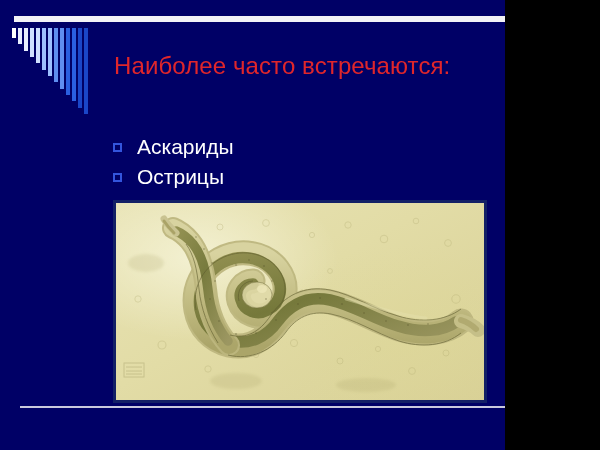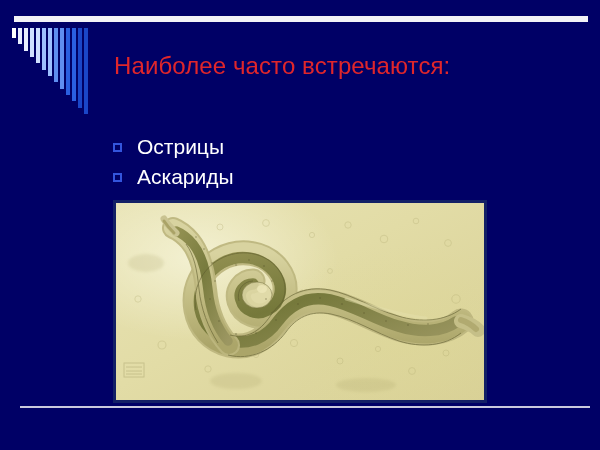--- a/index.html
+++ b/index.html
@@ -2,21 +2,21 @@
 <html><head>
 <meta charset="utf-8">
 <style>
   html, body {
     margin: 0;
     padding: 0;
     background: #000000;
   }
   .slide {
     position: relative;
-    width: 600px;
+    width: 505px;
     height: 450px;
     background: #000066;
     overflow: hidden;
     font-family: "Liberation Sans", sans-serif;
   }
 
   
   .top-rule {
     position: absolute;
     left: 14px;
@@ -132,25 +132,25 @@
       <div class="bar" style="left: 60px; height: 73.3333px; background: rgb(42, 95, 224);"></div>
       <div class="bar" style="left: 66px; height: 79.6667px; background: rgb(26, 70, 200);"></div>
       <div class="bar" style="left: 72px; height: 86px; background: rgb(26, 70, 200);"></div>
     </div>
 
   <div class="slide-title">Наиболее часто встречаются:</div>
 
   <div class="bullet-list">
     <div class="bullet-item">
       <span class="bullet-marker"></span>
-      <span class="bullet-text">Острицы</span>
+      <span class="bullet-text">Аскариды</span>
     </div>
     <div class="bullet-item">
       <span class="bullet-marker"></span>
-      <span class="bullet-text">Аскариды</span>
+      <span class="bullet-text">Острицы</span>
     </div>
   </div>
 
   <div class="photo-frame">
     <div class="photo-inner">
       <svg viewBox="0 0 368 197" preserveAspectRatio="none">
         <defs>
           <linearGradient id="bodyGrad" x1="0" y1="0" x2="1" y2="1">
             <stop offset="0%" stop-color="#8c8a4a"></stop>
             <stop offset="45%" stop-color="#6f7335"></stop>

